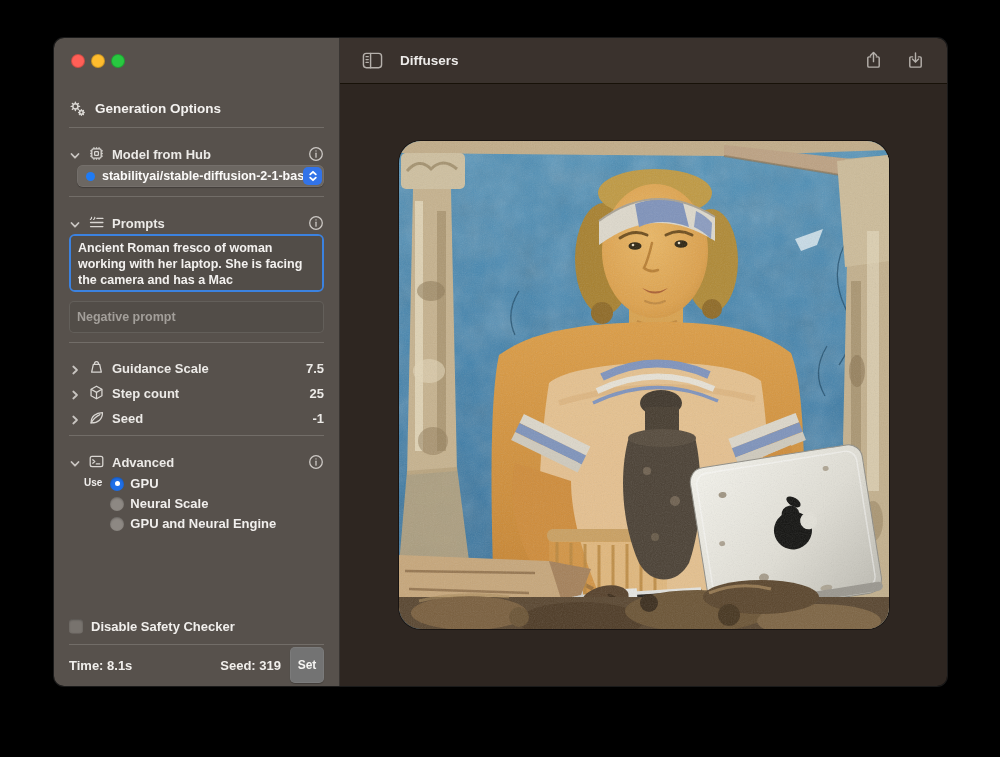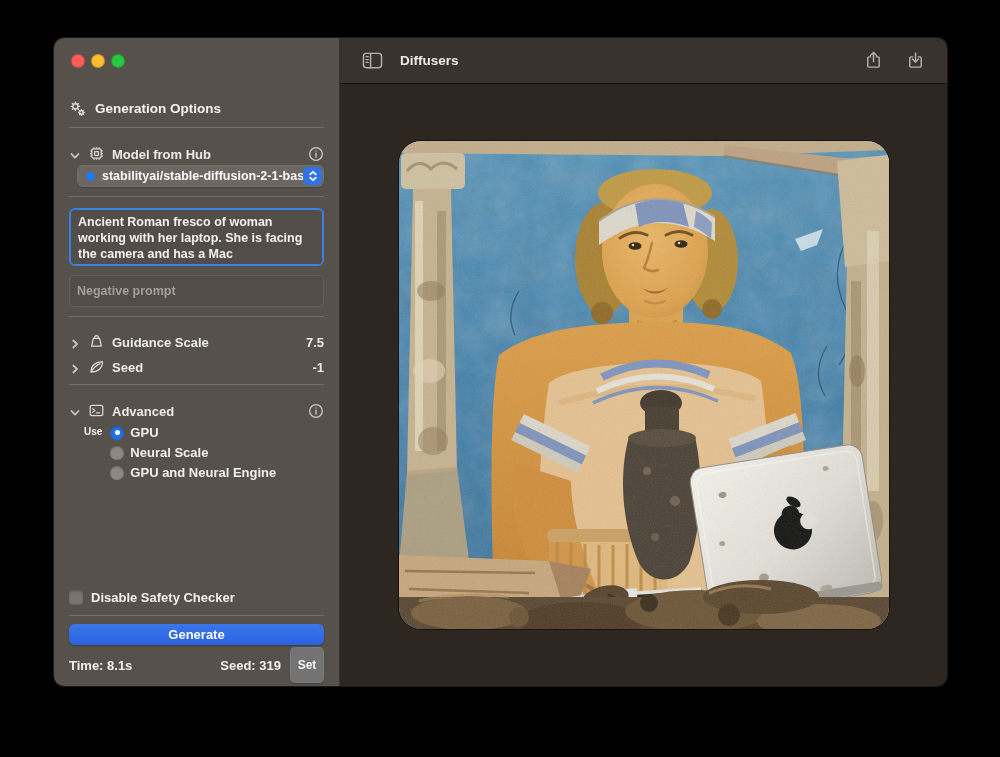--- a/index.html
+++ b/index.html
@@ -170,20 +170,42 @@
         <span class="stepper">
           <svg class="ic" viewBox="0 0 14 14" width="14" height="14" fill="none" stroke="#fff" stroke-width="1.8" stroke-linecap="round" stroke-linejoin="round">
             <polyline points="4.2,5.4 7,2.8 9.8,5.4"></polyline>
               <polyline points="4.2,8.6 7,11.2 9.8,8.6"></polyline>
           </svg>
         </span>
       </div>
 
       <div class="divider"></div>
 
+      <div class="row">
+        <span class="chev">
+          <svg class="ic" viewBox="0 0 12 12" fill="none" stroke="currentColor" stroke-width="1.8" stroke-linecap="round" stroke-linejoin="round">
+              <polyline points="2.5,4 6,7.7 9.5,4"></polyline>
+            </svg>
+        </span>
+        <span class="micon">
+          <svg class="ic" viewBox="0 0 20 20" fill="none" stroke="currentColor" stroke-width="1.6" stroke-linecap="round">
+            <path d="M4.2 3.8q0.4 1.8 -1.4 2.6M8 3.8q0.4 1.8 -1.4 2.6" stroke-width="1.4"></path>
+            <path d="M10.5 5.2h7M3 10h14.5M3 14.8h14.5"></path>
+          </svg>
+        </span>
+        <span class="lbl">Prompts</span>
+        <span class="spacer"></span>
+        <span class="info">
+          <svg class="ic" viewBox="0 0 16 16" fill="none" stroke="currentColor" stroke-width="1.3" stroke-linecap="round">
+            <circle cx="8" cy="8" r="6.3"></circle>
+              <circle cx="8" cy="4.9" r="0.7" fill="currentColor" stroke="none"></circle>
+              <path d="M8 7.2v4"></path>
+          </svg>
+        </span>
+      </div>
       <textarea class="prompt-box" spellcheck="false" style="">Ancient Roman fresco of woman working with her laptop. She is facing the camera and has a Mac</textarea>
       <input class="neg-input" placeholder="Negative prompt" style="">
 
       <div class="divider"></div>
 
       <div class="row" style="height:25px">
         <span class="chev">
           <svg class="ic" viewBox="0 0 12 12" fill="none" stroke="currentColor" stroke-width="1.8" stroke-linecap="round" stroke-linejoin="round">
               <polyline points="4.3,2.5 8,6 4.3,9.5"></polyline>
             </svg>
@@ -192,20 +214,36 @@
           <svg class="ic" viewBox="0 0 20 20" fill="none" stroke="currentColor" stroke-width="1.5" stroke-linejoin="round">
             <path d="M7.9 6.2a2.3 2.3 0 1 1 4.2 0"></path>
             <path d="M6.3 6.2h7.4l2 9.3H4.3z"></path>
           </svg>
         </span>
         <span class="lbl">Guidance Scale</span>
         <span class="spacer"></span>
         <span class="val">7.5</span>
       </div>
 
+      <div class="row" style="height:25px">
+        <span class="chev">
+          <svg class="ic" viewBox="0 0 12 12" fill="none" stroke="currentColor" stroke-width="1.8" stroke-linecap="round" stroke-linejoin="round">
+              <polyline points="4.3,2.5 8,6 4.3,9.5"></polyline>
+            </svg>
+        </span>
+        <span class="micon">
+          <svg class="ic" viewBox="0 0 20 20" fill="none" stroke="currentColor" stroke-width="1.5" stroke-linejoin="round">
+            <path d="M10 2.6l6.4 3.6v7.6L10 17.4 3.6 13.8V6.2z"></path>
+            <path d="M3.6 6.2L10 9.8l6.4-3.6M10 9.8v7.6"></path>
+          </svg>
+        </span>
+        <span class="lbl">Step count</span>
+        <span class="spacer"></span>
+        <span class="val">25</span>
+      </div>
 
       <div class="row" style="height:25px">
         <span class="chev">
           <svg class="ic" viewBox="0 0 12 12" fill="none" stroke="currentColor" stroke-width="1.8" stroke-linecap="round" stroke-linejoin="round">
               <polyline points="4.3,2.5 8,6 4.3,9.5"></polyline>
             </svg>
         </span>
         <span class="micon">
           <svg class="ic" viewBox="0 0 20 20" fill="none" stroke="currentColor" stroke-width="1.5" stroke-linejoin="round">
             <path d="M3.6 16.4C3.6 8.6 9.4 4.4 17 4.2c.2 7.6-5 12.2-13.4 12.2z"></path>
@@ -260,21 +298,20 @@
           </div>
         </div>
       </div>
 
       <div class="sb-bottom">
         <div class="safety-row">
           <span class="checkbox"></span>
           <span class="cl">Disable Safety Checker</span>
         </div>
         <div class="divider"></div>
-        <button class="generate-btn">Generate</button>
         <div class="status-row">
           <span class="time">Time: 8.1s</span>
           <span class="seed">Seed: 319</span>
           <button class="set-btn">Set</button>
         </div>
       </div>
     </aside>
 
     <section class="main">
       <header class="titlebar">

